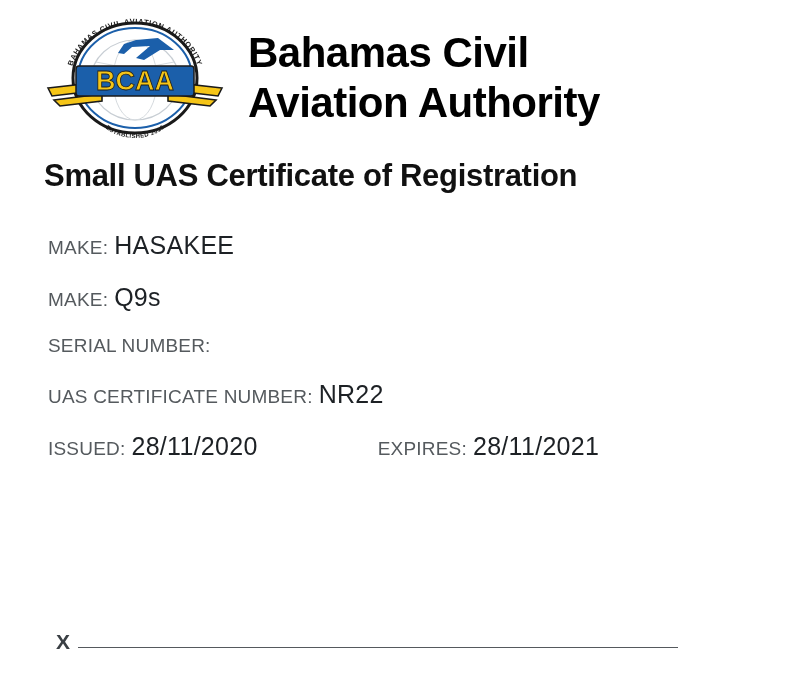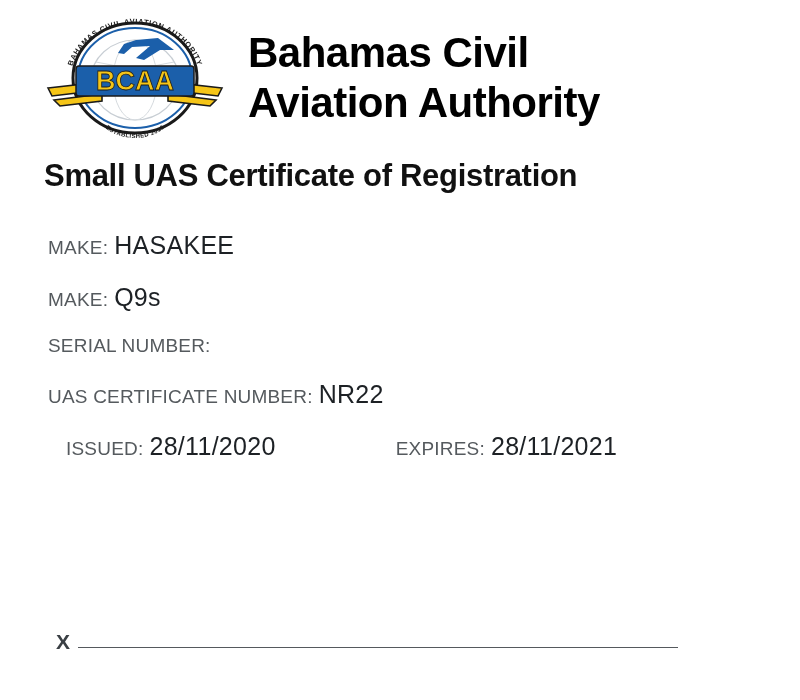--- a/index.html
+++ b/index.html
@@ -87,21 +87,20 @@
     white-space: nowrap;
   }
 
   .field-row.dates {
     margin-top: 2px;
   }
 
   .dates .group {
     display: flex;
     align-items: baseline;
-    margin-left: 18px;
   }
 
   .dates .group.second {
     margin-left: 120px;
   }
 
   
   .signature {
     position: absolute;
     left: 56px;

